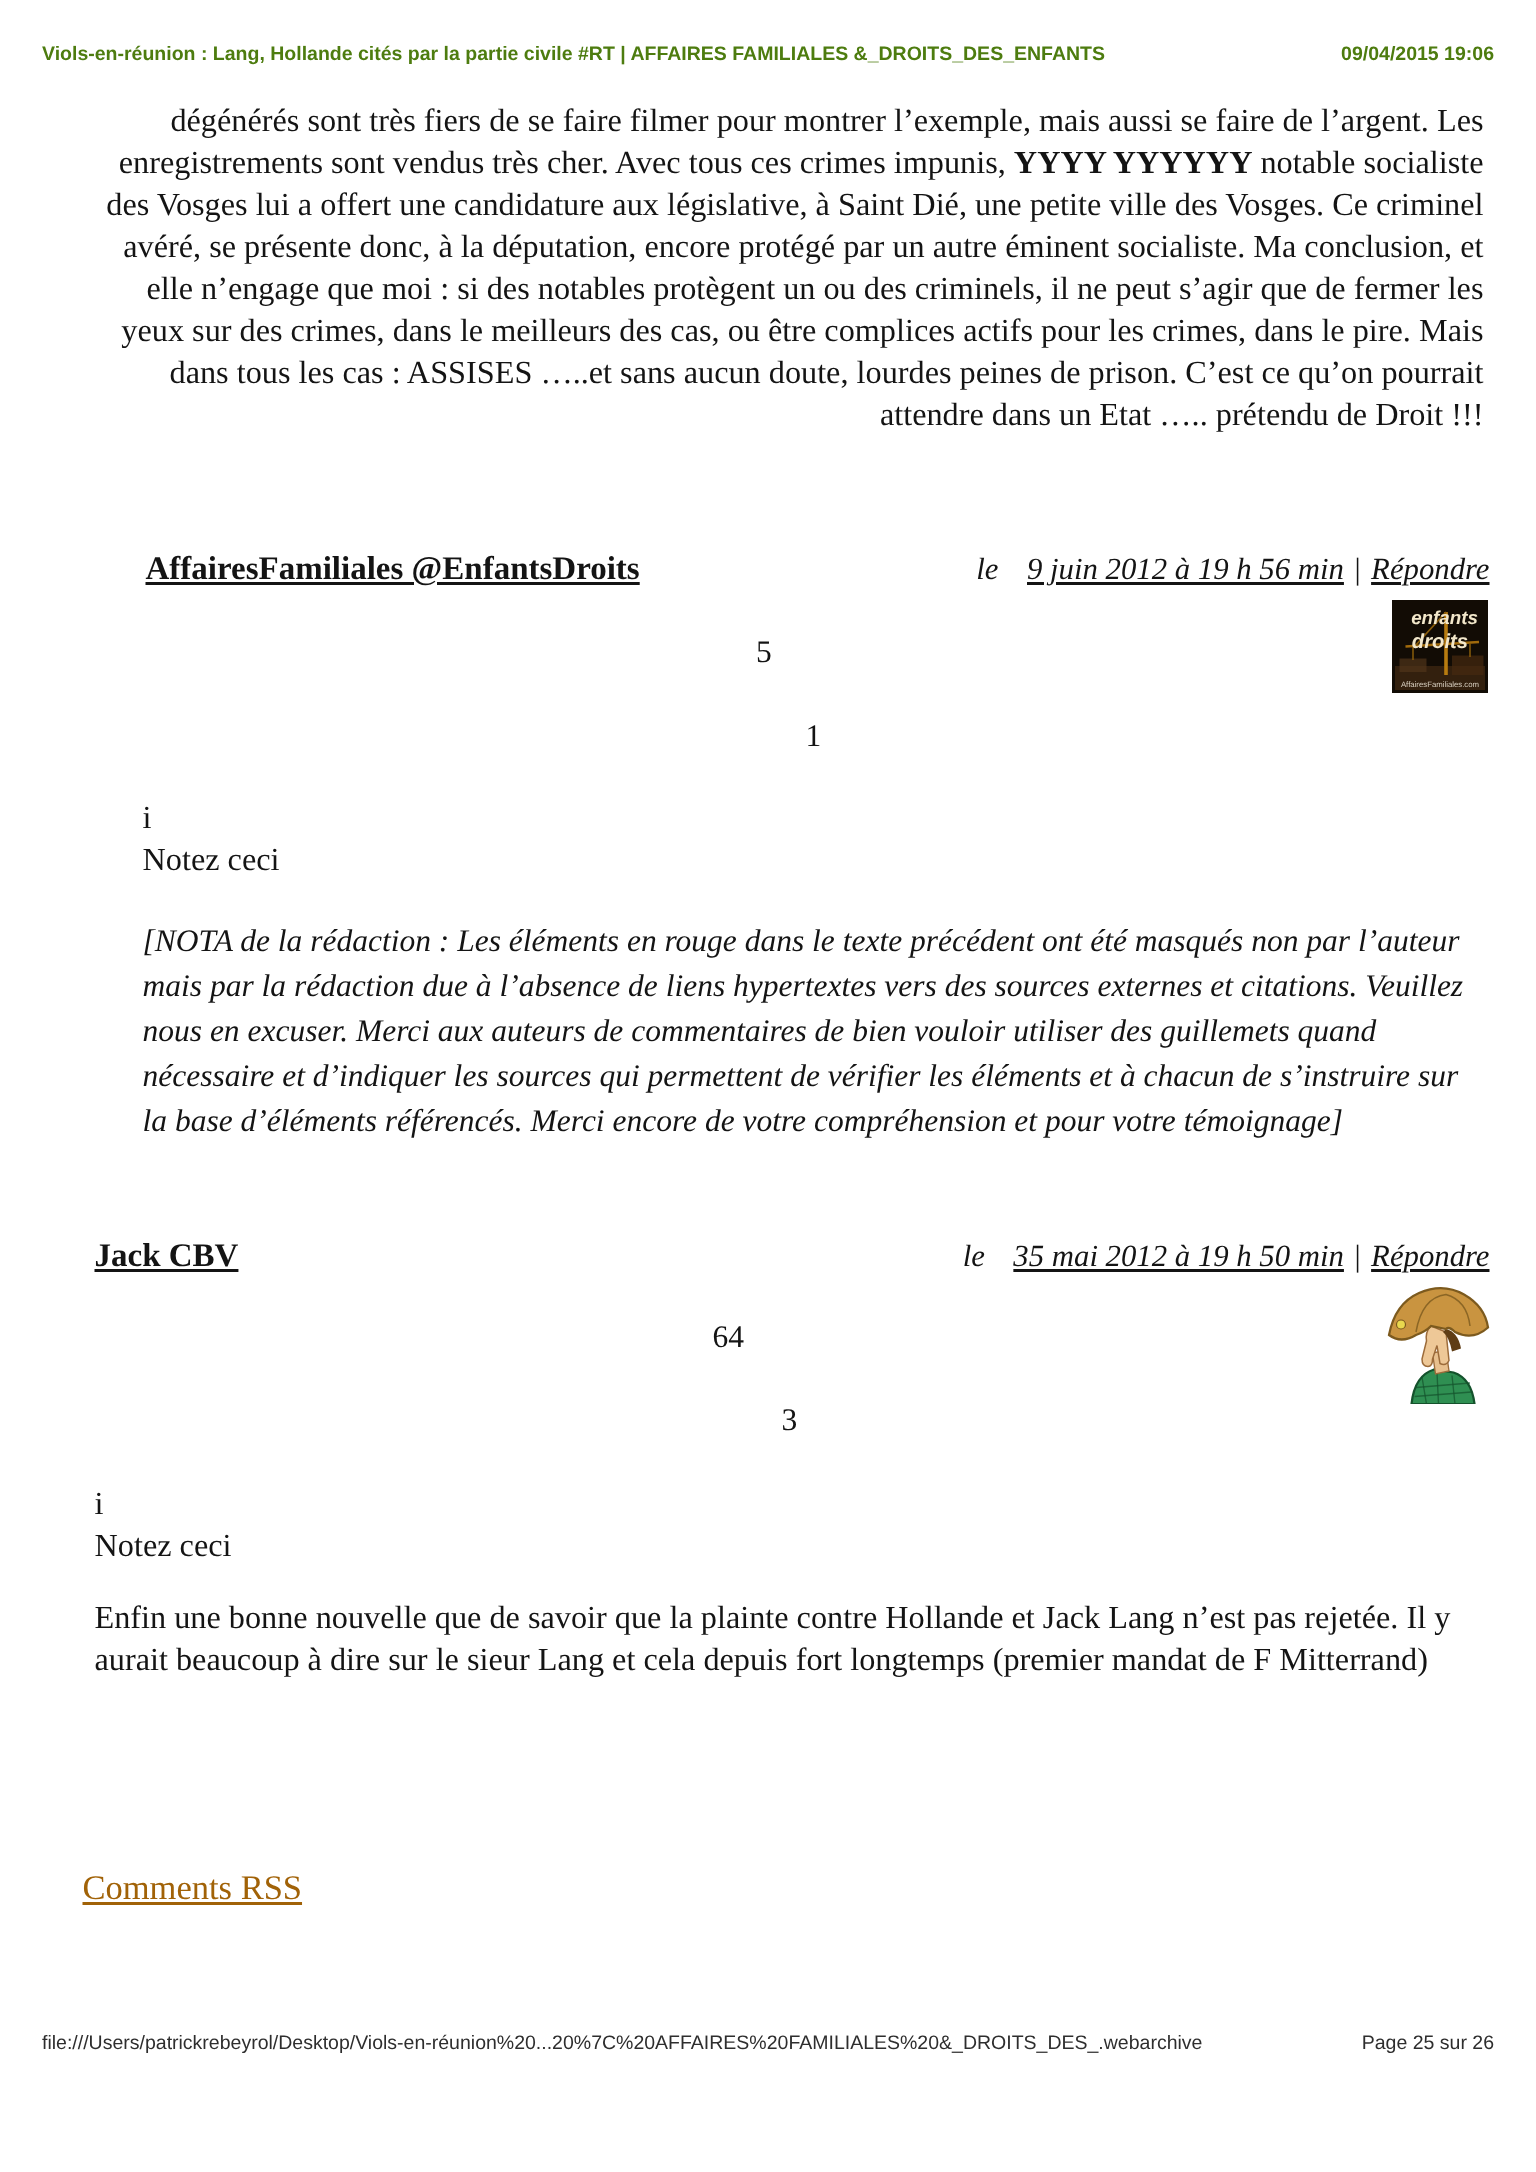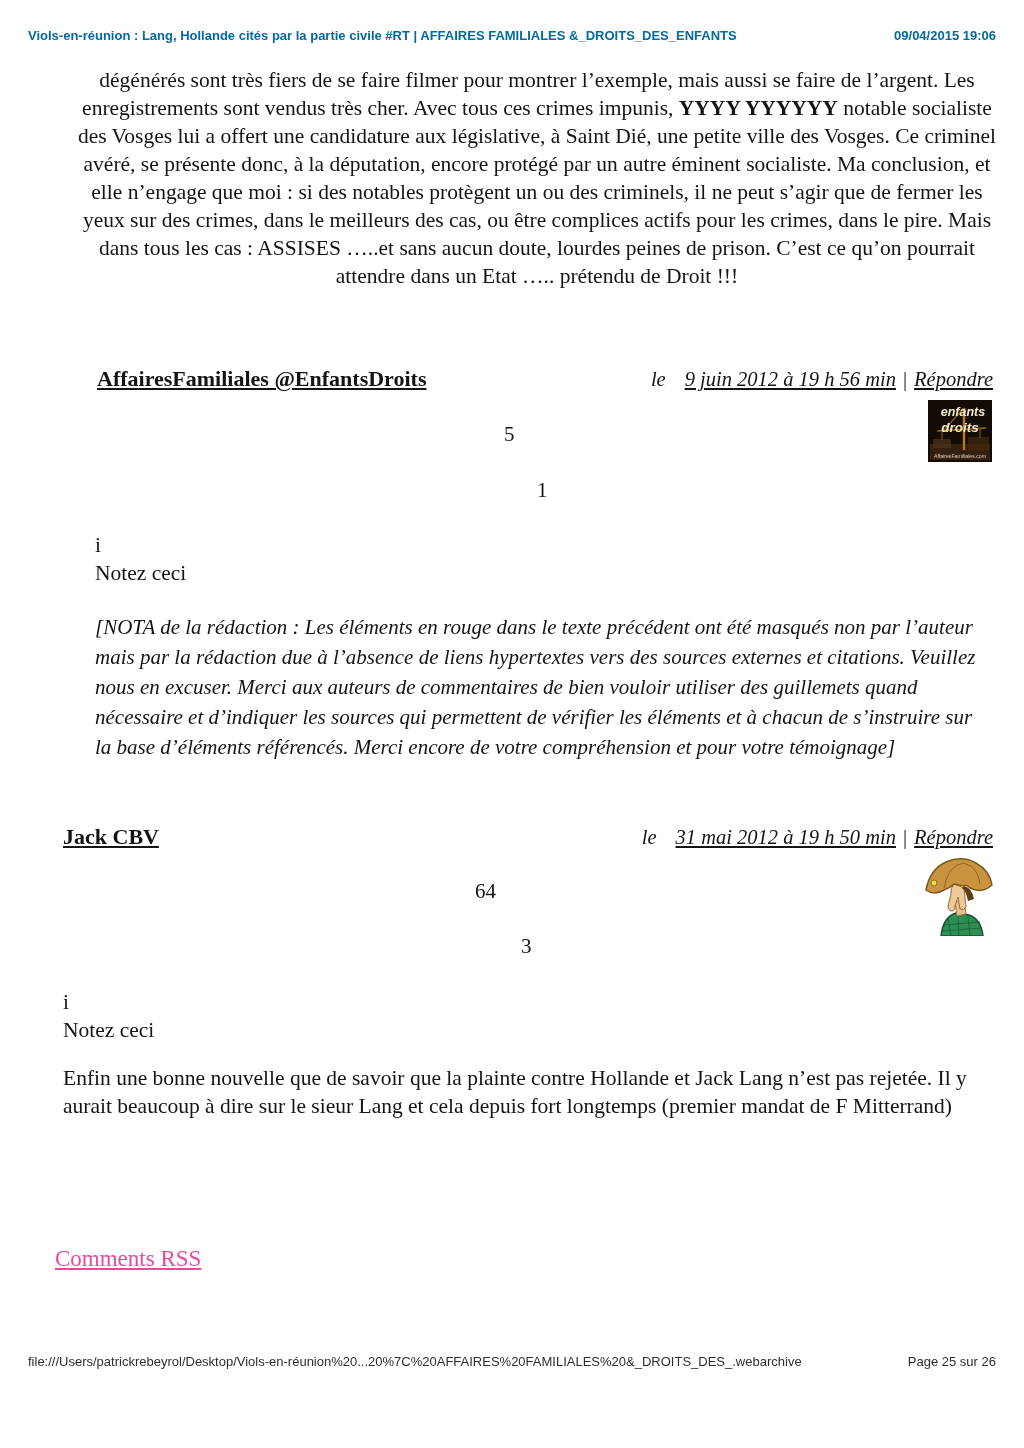--- a/index.html
+++ b/index.html
@@ -2,46 +2,46 @@
 <html lang="fr"><head>
 <meta charset="utf-8">
 <style>
   html,body{margin:0;padding:0;background:#ffffff;}
   .page{position:relative;width:1024px;height:1448px;background:#ffffff;overflow:hidden;
         font-family:"Liberation Serif", serif;color:#141414;}
   .abs{position:absolute;}
 
   
   .print-bar{left:28px;right:28px;display:flex;justify-content:space-between;
-             font-family:"Liberation Sans", sans-serif;color:#0369a1;}
+             font-family:"Liberation Sans", sans-serif;color:#4d7c0f;}
   .print-bar.top{top:28px;font-size:13px;font-weight:700;}
   .print-bar.bottom{top:1354px;font-size:13px;font-weight:500;color:#2e2e2e;}
 
   
-  .excerpt{left:74px;top:66px;width:926px;font-size:21.5px;line-height:28px;text-align:center;}
+  .excerpt{left:63px;top:66px;width:926px;font-size:21.5px;line-height:28px;text-align:right;}
   .excerpt strong{font-weight:700;}
 
   
   .c-row{display:flex;justify-content:space-between;align-items:baseline;right:31px;}
   .c-row .author{font-weight:700;font-size:22px;text-decoration:underline;white-space:nowrap;}
   .c-row .dateline{font-style:italic;font-size:20.5px;white-space:nowrap;}
   .c-row .dateline .u{text-decoration:underline;}
   .c-row .sep{margin:0 7px;font-style:normal;}
   .c-row .prefix{margin-right:19px;}
   .row1{left:97px;top:366px;}
   .row2{left:63px;top:824px;}
 
   .vote{font-size:21px;line-height:26px;}
   .ratei{font-size:21.5px;line-height:26px;}
   .notez{font-size:21.5px;line-height:26px;}
 
   .nota{left:95px;top:612px;width:895px;font-size:21px;line-height:30px;font-style:italic;}
   .cbody{left:63px;top:1064px;width:926px;font-size:21.5px;line-height:28px;}
 
-  .rss{left:55px;top:1246px;font-size:23px;text-decoration:underline;color:#ec4899;}
+  .rss{left:55px;top:1246px;font-size:23px;text-decoration:underline;color:#a16207;}
 
   .avatar1{left:928px;top:400px;width:56px;height:62px;}
   .avatar2{left:924px;top:854px;width:70px;height:82px;}
   svg{display:block;}
 </style>
 </head>
 <body>
 
 <div class="page">
 
@@ -76,21 +76,21 @@
 
   <div class="abs vote" style="left:504px;top:421px;">5</div>
   <div class="abs vote" style="left:537px;top:477px;">1</div>
   <div class="abs ratei" style="left:95px;top:532px;">i</div>
   <div class="abs notez" style="left:95px;top:560px;">Notez ceci</div>
 
   <div class="abs nota">[NOTA de la rédaction : Les éléments en rouge dans le texte précédent ont été masqués non par l’auteur mais par la rédaction due à l’absence de liens hypertextes vers des sources externes et citations. Veuillez nous en excuser. Merci aux auteurs de commentaires de bien vouloir utiliser des guillemets quand nécessaire et d’indiquer les sources qui permettent de vérifier les éléments et à chacun de s’instruire sur la base d’éléments référencés. Merci encore de votre compréhension et pour votre témoignage]</div>
 
   <div class="abs c-row row2">
     <span class="author">Jack CBV</span>
-    <span class="dateline"><span class="prefix">le</span><a class="u">31 mai 2012 à 19 h 50 min</a><span class="sep">|</span><a class="u">Répondre</a></span>
+    <span class="dateline"><span class="prefix">le</span><a class="u">35 mai 2012 à 19 h 50 min</a><span class="sep">|</span><a class="u">Répondre</a></span>
   </div>
 
   <div class="abs avatar2">
     <svg viewBox="0 0 70 82" width="70" height="82">
       <path d="M17,82 Q19,63 32,59 L45,61 Q57,65 59,82 Z" fill="#2f8f52" stroke="#14522c" stroke-width="1.5"></path>
       <path d="M24,64 L27,82 M34,61 L35,82 M44,63 L46,82" stroke="#14522c" stroke-width="0.9" fill="none" opacity="0.7"></path>
       <path d="M20,71 L56,68 M19,77 L57,74" stroke="#14522c" stroke-width="0.9" fill="none" opacity="0.7"></path>
       <path d="M31,48 L33,62 L42,60 L40,46 Z" fill="#e8c08e" stroke="#9c6b3a" stroke-width="0.9"></path>
       <path d="M30,30 Q26,34 27,40 L24,52 Q24,57 28,57 Q31,57 31,52 L34,43 L36,55 Q40,57 42,53 L40,34 Z" fill="#eec897" stroke="#9c6b3a" stroke-width="1"></path>
       <path d="M40,32 Q48,34 50,45 L44,47 Q42,37 38,34 Z" fill="#5f3d15"></path>

